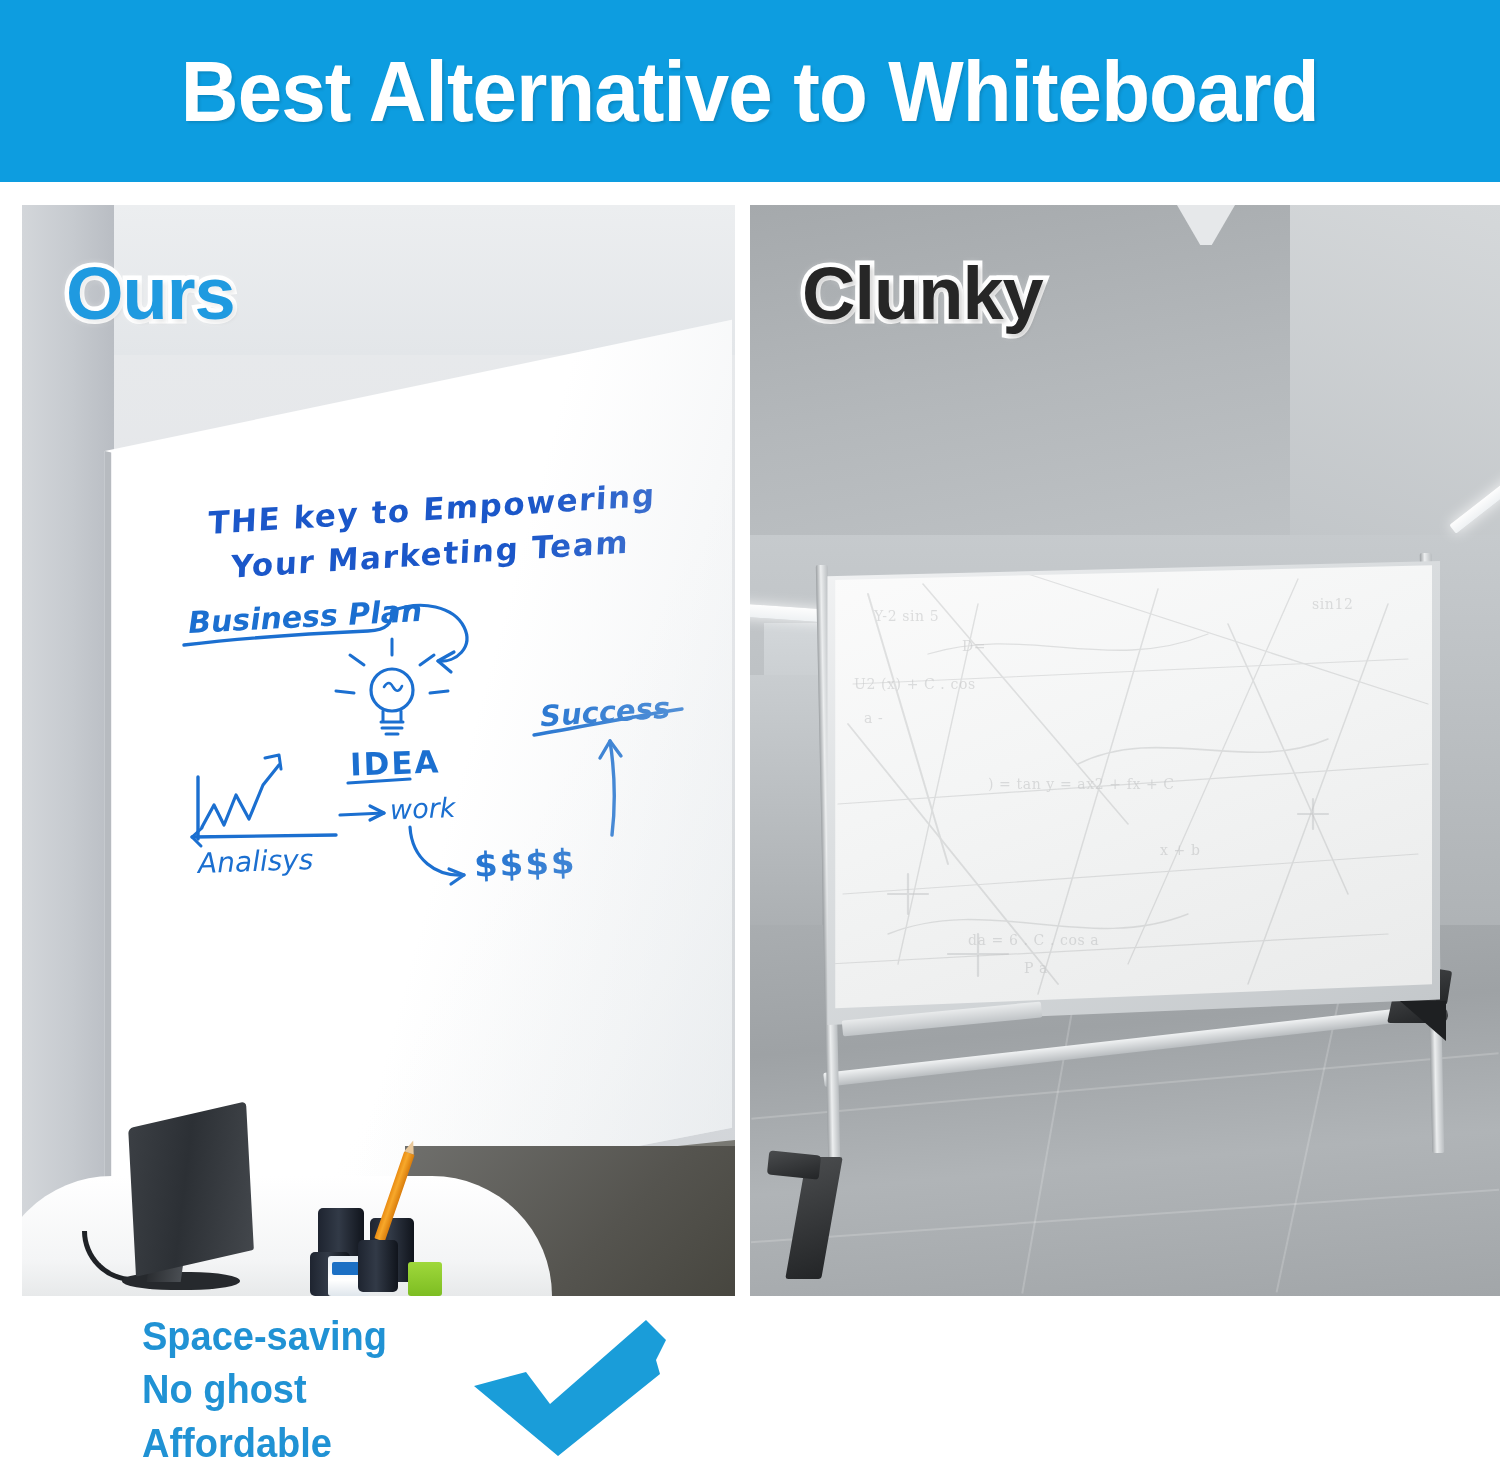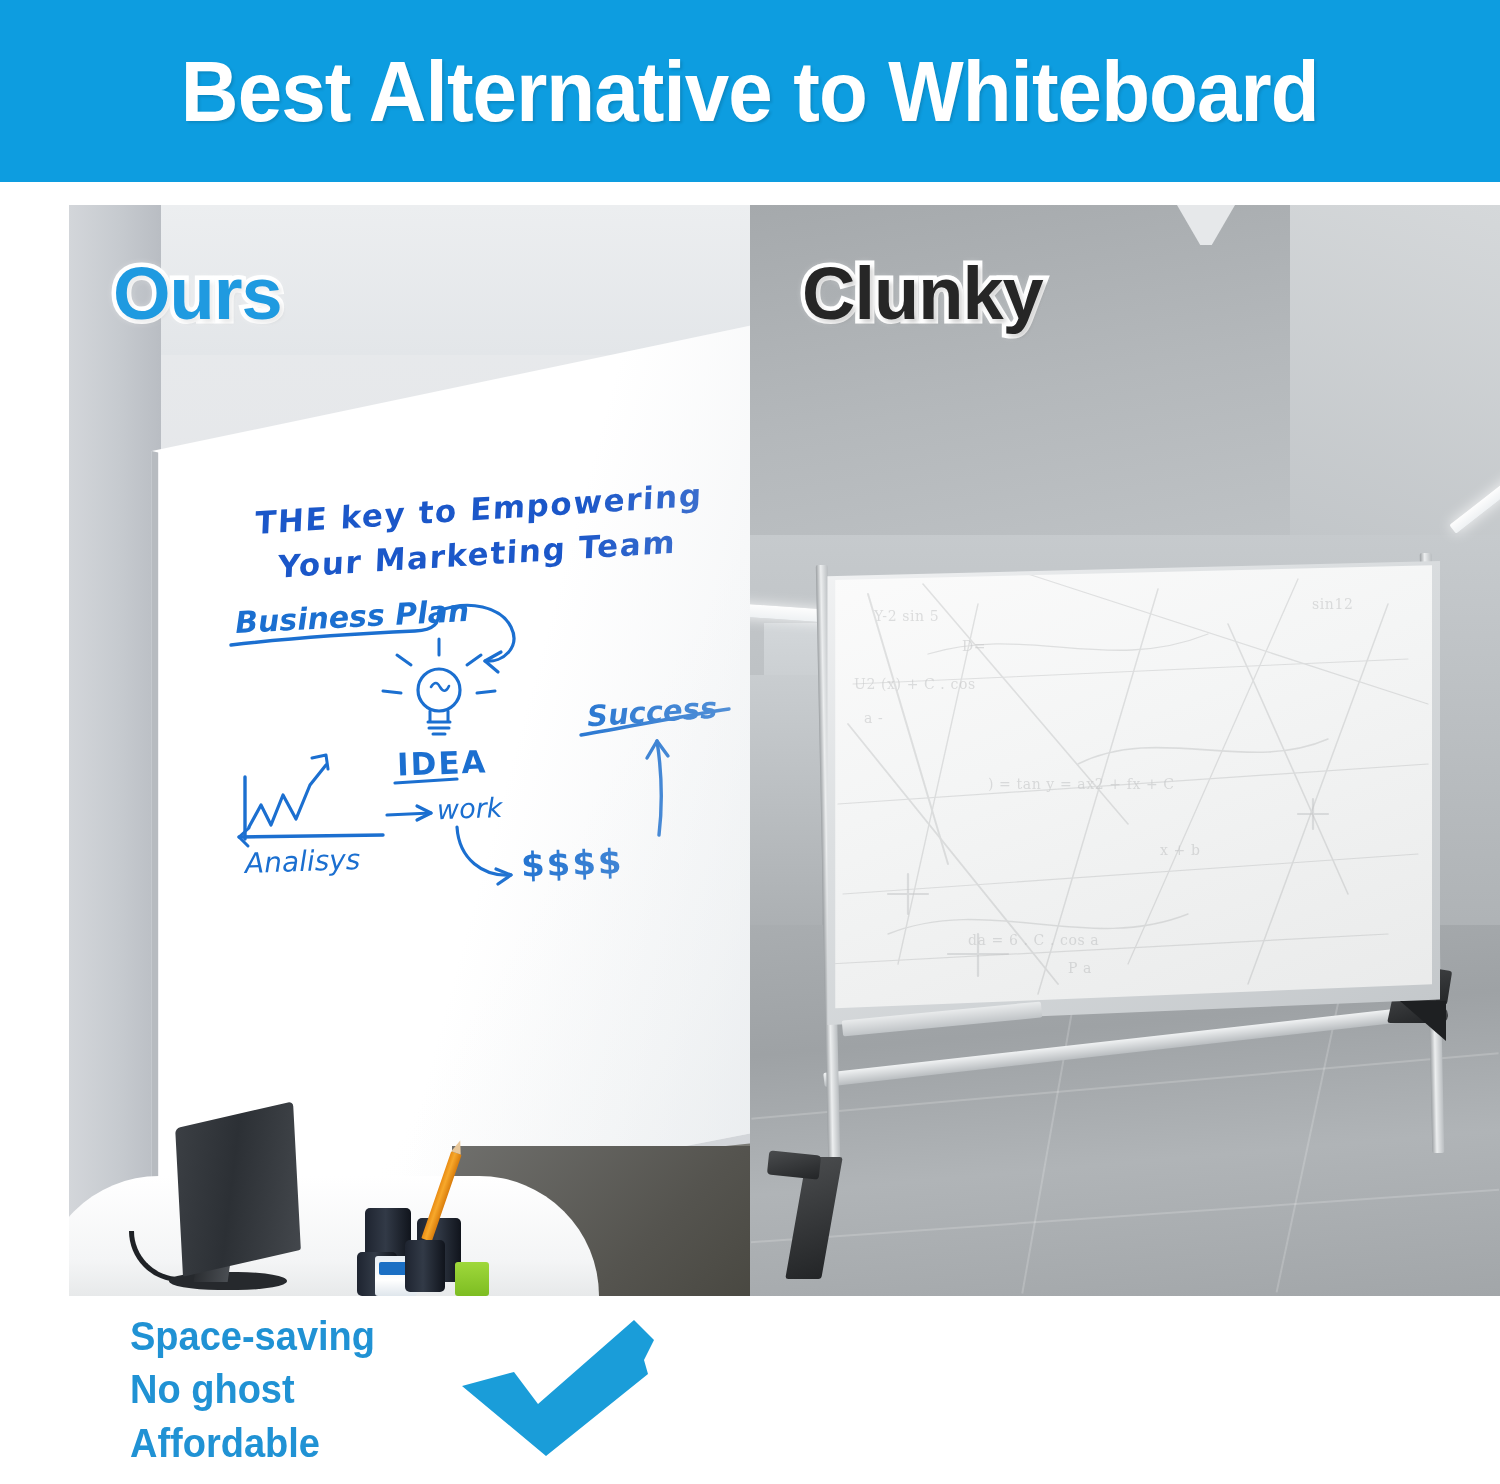--- a/index.html
+++ b/index.html
@@ -27,21 +27,21 @@
     text-shadow:2px 2px 3px rgba(0,0,0,.13);
     white-space:nowrap;
     line-height:1;
   }
 
   
   .panels{
     position:absolute;left:0;top:205px;width:1500px;height:1091px;
   }
   .panel{position:absolute;top:0;height:1091px;overflow:hidden;}
-  .panel-left{left:22px;width:713px;margin-left:47px;}
+  .panel-left{left:22px;width:713px;}
   .panel-right{left:750px;width:750px;}
 
   
   .ph-l-bg{
     position:absolute;inset:0;
     background:
       linear-gradient(180deg,#e9ebed 0%,#e3e5e8 42%,#d9dcdf 60%,#cfd2d6 100%);
   }
   .ph-l-wallside{
     position:absolute;left:0;top:0;width:92px;height:1091px;
@@ -305,21 +305,21 @@
   }
   .plabel-others{
     left:52px;top:52px;color:#262626;
     -webkit-text-stroke:9px #ffffff;
     paint-order:stroke fill;
     text-shadow:0 0 8px rgba(255,255,255,.9), 3px 3px 4px rgba(0,0,0,.25);
   }
 
   
   .bottom{
-    position:absolute;left:0;top:1296px;width:1424px;height:188px;
+    position:absolute;left:12px;top:1296px;width:1424px;height:188px;
     background:#ffffff;
   }
   .bcol{position:absolute;top:0;height:188px;display:flex;align-items:center;}
   .bcol-left{left:130px;}
   .bcol-right{left:910px;}
   .blist{
     display:flex;flex-direction:column;justify-content:center;
     font-family:"Liberation Sans", sans-serif;
     font-weight:bold;font-size:40px;line-height:1.33;
     transform:scaleX(0.95);transform-origin:left center;
@@ -486,21 +486,21 @@
             <path d="M120 390 l60 0 M150 370 l0 42"></path>
           </g>
         </svg>
         <div class="ghost-txt" style="left:46px;top:44px;">Y-2 sin 5</div>
         <div class="ghost-txt" style="left:134px;top:74px;">D=</div>
         <div class="ghost-txt" style="left:26px;top:112px;">U2 (x) + C . cos</div>
         <div class="ghost-txt" style="left:36px;top:146px;">a -</div>
         <div class="ghost-txt" style="left:160px;top:212px;">) = tan y = ax2 + fx + C</div>
         <div class="ghost-txt" style="left:332px;top:278px;">x + b</div>
         <div class="ghost-txt" style="left:140px;top:368px;">da = 6 . C . cos a</div>
-        <div class="ghost-txt" style="left:196px;top:396px;margin-left:44px;">P a</div>
+        <div class="ghost-txt" style="left:196px;top:396px;">P a</div>
         <div class="ghost-txt" style="left:484px;top:32px;">sin12</div>
       </div>
     </div>
     <div class="mb-tray"></div>
     <div class="mb-corner"></div>
 
     <div class="plabel plabel-others">Clunky</div>
   </div>
 </div>
 

